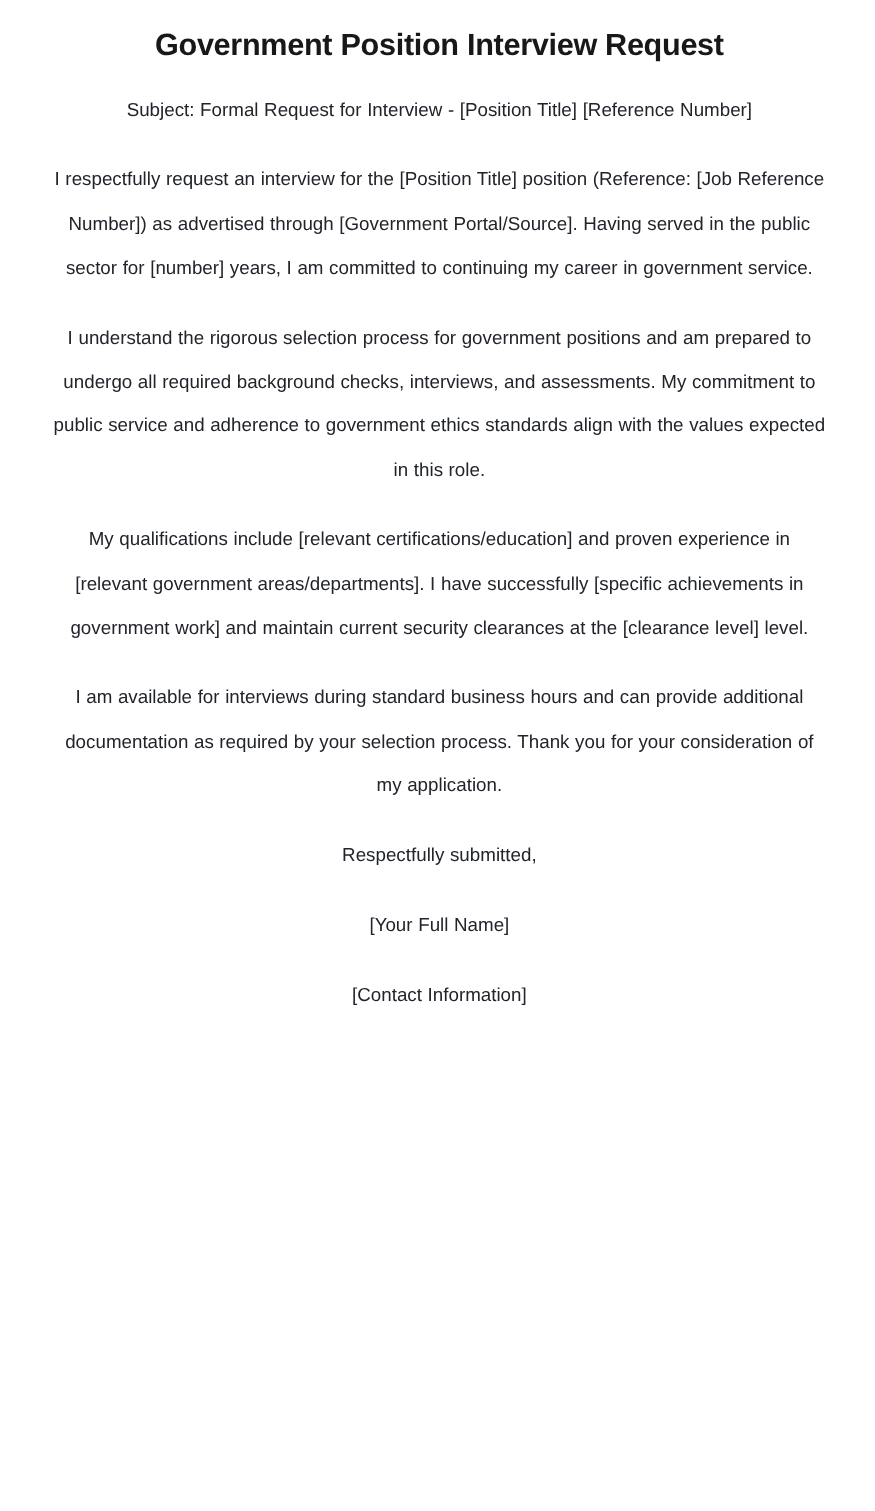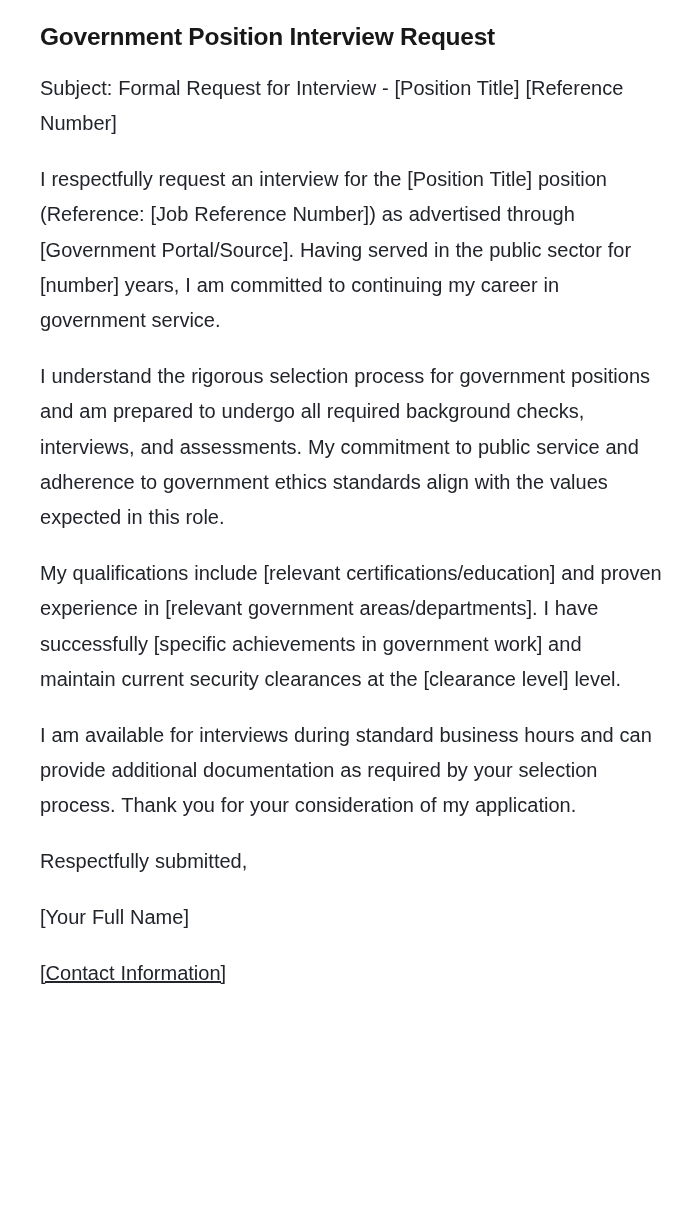--- a/index.html
+++ b/index.html
@@ -14,45 +14,45 @@
     font-family: "Liberation Sans", sans-serif;
     color: #202124;
     -webkit-font-smoothing: antialiased;
   }
   .page {
     width: 700px;
     min-height: 1209px;
     box-sizing: border-box;
     background: #ffffff;
     padding: 22px 37px 40px 40px;
+    text-align: center;
   }
   .doc-title {
     margin: 0 0 19px 0;
     padding: 0;
     font-family: "Liberation Sans", sans-serif;
     font-size: 24.5px;
     line-height: 30px;
     font-weight: 700;
     letter-spacing: -0.25px;
     color: #181818;
   }
   .para {
     margin: 0 0 20px 0;
     padding: 0;
-    font-size: 20px;
+    font-size: 15px;
     line-height: 35.4px;
     font-weight: 400;
     color: #21242a;
     letter-spacing: 0.01px;
     max-width: 623px;
     word-spacing: 0.3px;
   }
   .para:last-child {
     margin-bottom: 0;
-    text-decoration: underline;
   }
   
   .para.sig {
     margin-bottom: 20.5px;
   }
 </style>
 </head>
 <body>
 
 <div class="page">

